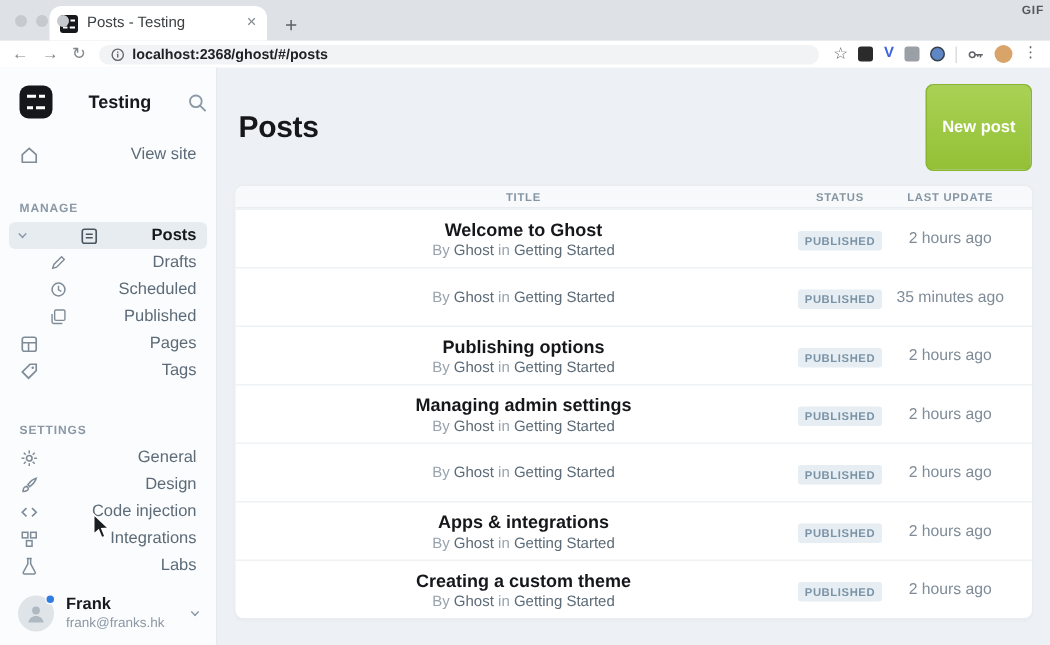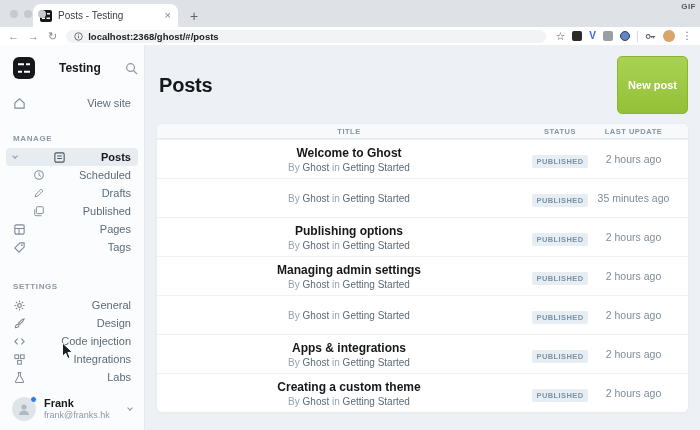--- a/index.html
+++ b/index.html
@@ -169,33 +169,33 @@
         <svg width="13" height="13" viewBox="0 0 14 14">
             <rect x="2" y="2" width="10" height="10" rx="1.5" fill="none" stroke="#4a5661" stroke-width="1.2"></rect>
             <path d="M4.5 5.5h5M4.5 8h5" stroke="#4a5661" stroke-width="1.1"></path>
           </svg>
       </span>
       <span>Posts</span>
     </div>
     <div class="nav-item sub">
       <span class="sb-icon">
         <svg width="12" height="12" viewBox="0 0 14 14">
+            <path d="M2.5 11.5l.9-3 6-6 2.1 2.1-6 6-3 .9z" fill="none" stroke="#7f8c98" stroke-width="1.1"></path>
+          </svg>
+      </span>
+      <span>Drafts</span>
+    </div>
+    <div class="nav-item sub">
+      <span class="sb-icon">
+        <svg width="12" height="12" viewBox="0 0 14 14">
             <circle cx="7" cy="7" r="5" fill="none" stroke="#7f8c98" stroke-width="1.2"></circle>
             <path d="M7 4v3.2l2.2 1.3" fill="none" stroke="#7f8c98" stroke-width="1.1"></path>
           </svg>
       </span>
       <span>Scheduled</span>
-    </div>
-    <div class="nav-item sub">
-      <span class="sb-icon">
-        <svg width="12" height="12" viewBox="0 0 14 14">
-            <path d="M2.5 11.5l.9-3 6-6 2.1 2.1-6 6-3 .9z" fill="none" stroke="#7f8c98" stroke-width="1.1"></path>
-          </svg>
-      </span>
-      <span>Drafts</span>
     </div>
     <div class="nav-item sub">
       <span class="sb-icon">
         <svg width="12" height="12" viewBox="0 0 14 14">
             <rect x="4" y="2" width="8" height="8" rx="1" fill="none" stroke="#7f8c98" stroke-width="1.1"></rect>
             <path d="M2 5v6a1.5 1.5 0 001.5 1.5H10" fill="none" stroke="#7f8c98" stroke-width="1.1"></path>
           </svg>
       </span>
       <span>Published</span>
     </div>

